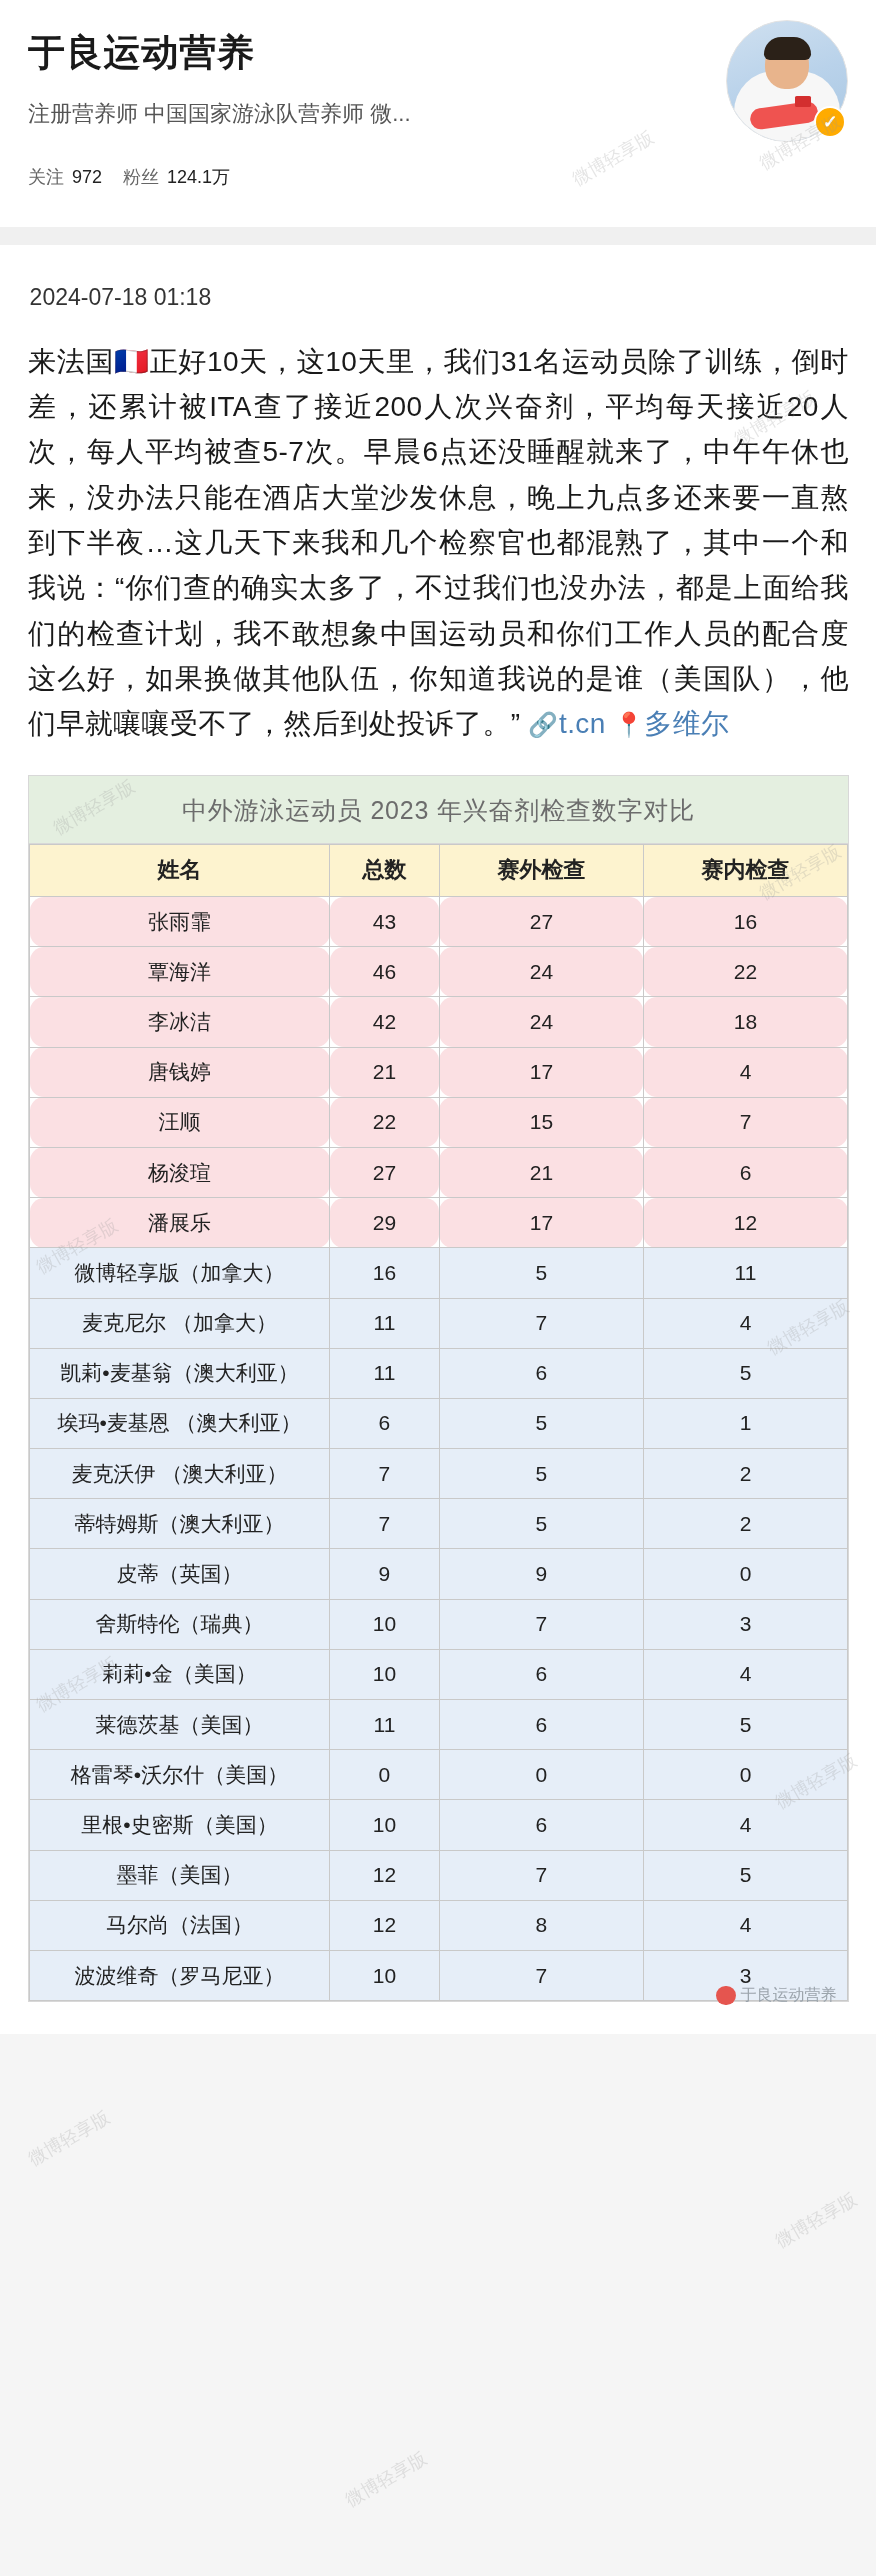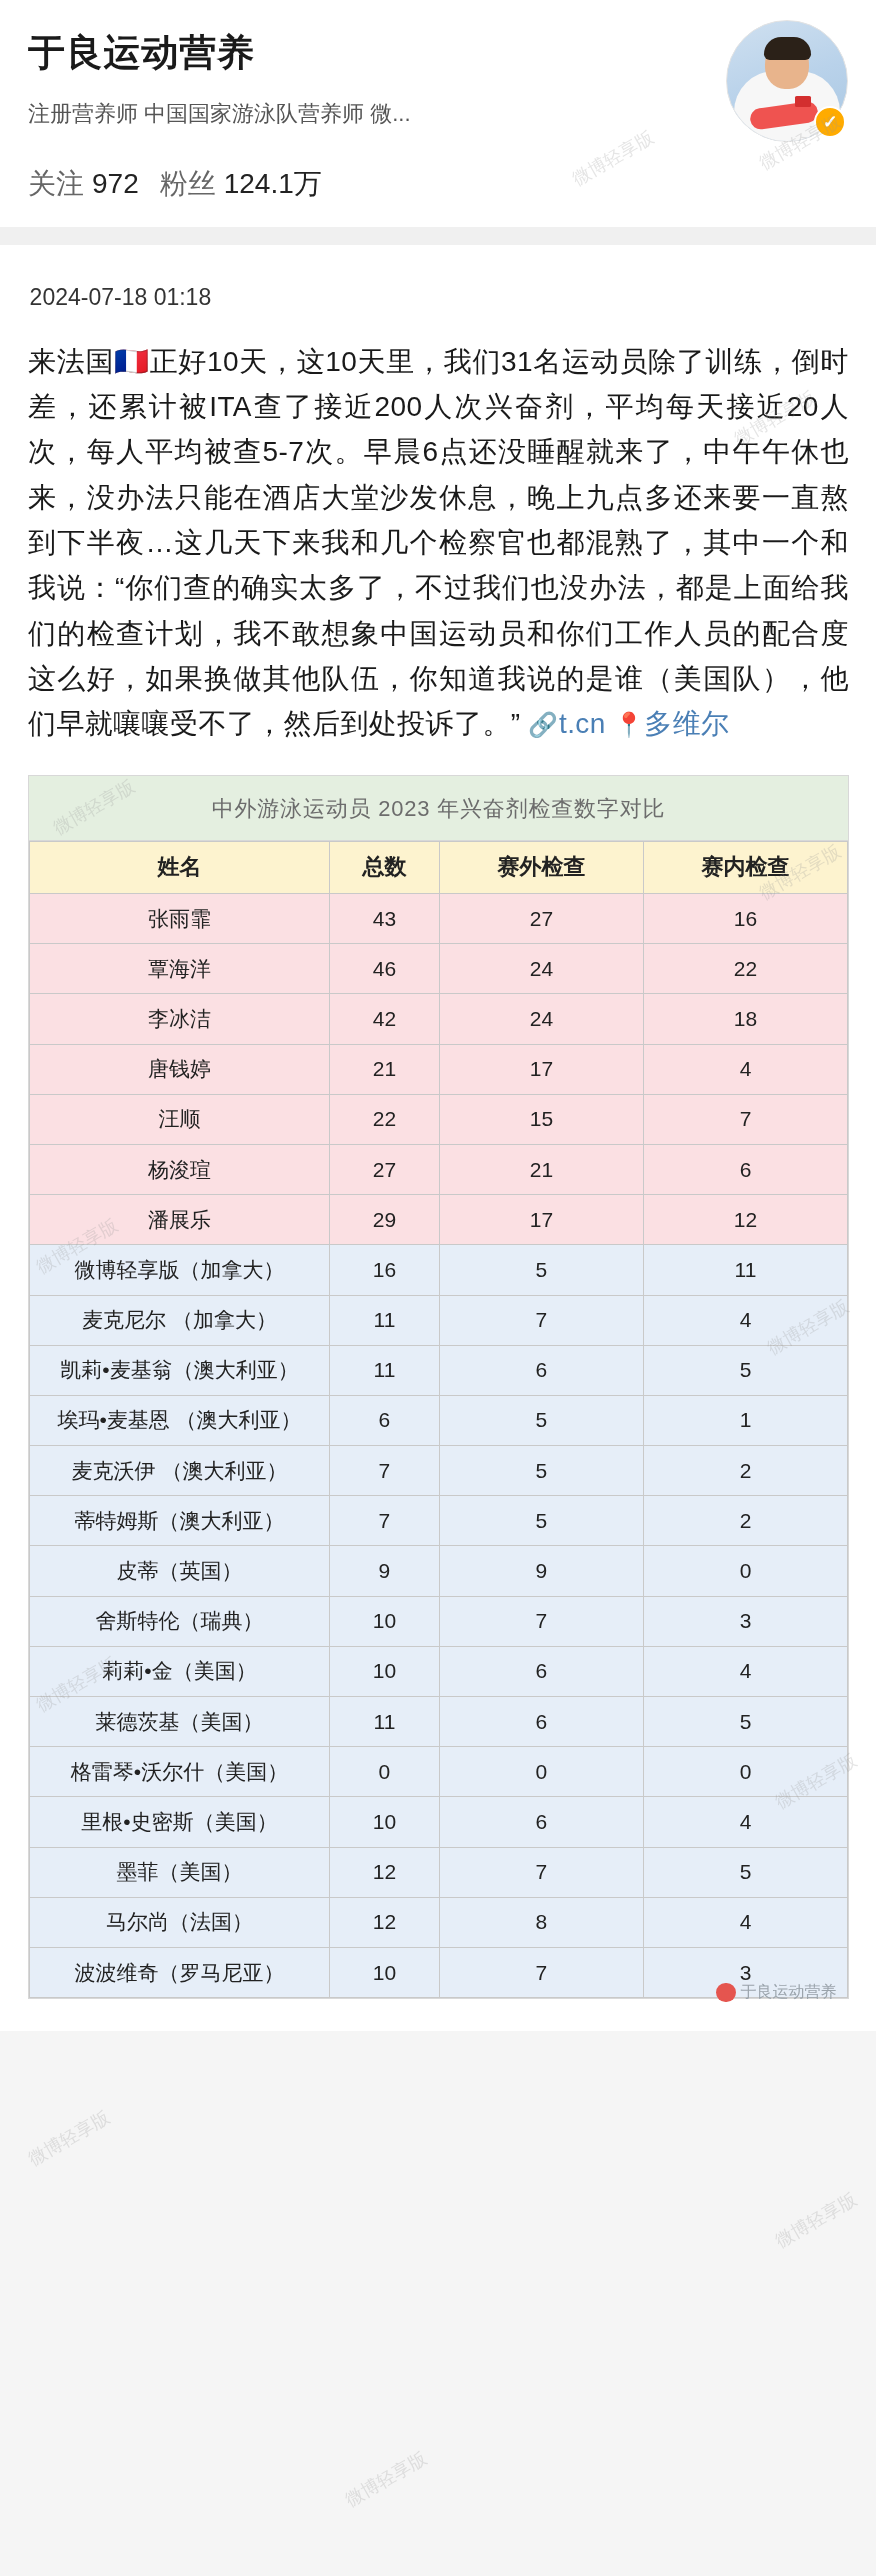--- a/index.html
+++ b/index.html
@@ -52,21 +52,21 @@
   .profile-desc {
     font-size:22px;
     color:#555;
     margin-bottom:36px;
     max-width:552px;
     white-space:nowrap;
     overflow:hidden;
     text-overflow:ellipsis;
   }
   .stats {
-    font-size:28px;
+    font-size:18px;
     color:#444;
   }
   .stats .label { color:#666; }
   .stats .val { color:#222; margin:0 21px 0 8px; }
   .avatar-wrap {
     position:absolute;
     right:29px;
     top:19.5px;
     width:122px;
     height:122px;
@@ -175,21 +175,21 @@
   .table-card {
     margin-top:28px;
     width:821px;
     background:#ffffff;
     border:0.8px solid #d8d8d8;
     position:relative;
   }
   .table-title {
     background:#e4efe0;
     text-align:center;
-    font-size:22px;
+    font-size:25px;
     color:#6c6c6c;
     padding:18px 0 16px 0;
     letter-spacing:0.8px;
     border-bottom:0.8px solid #d8d8d8;
   }
   table.doping {
     width:100%;
     border-collapse:collapse;
     font-size:21px;
   }
@@ -198,21 +198,21 @@
     text-align:center;
     padding:10.6px 3.2px;
     color:#222;
   }
   table.doping thead th {
     background:#fdf3cf;
     font-weight:bold;
     font-size:22px;
   }
   table.doping thead th.name-col { width:300px; }
-  table.doping tbody tr.cn td { background:#fbe0e3; }
+  table.doping tbody tr.cn td { background:#fbe0e3;border-radius:14px; }
   table.doping tbody tr.intl td { background:#e6eef8; }
   .weibo-mark {
     position:absolute;
     right:11.4px;
     bottom:-4.9px;
     font-size:16px;
     color:#9aa3ab;
     display:flex;
     align-items:center;
     gap:4.9px;

